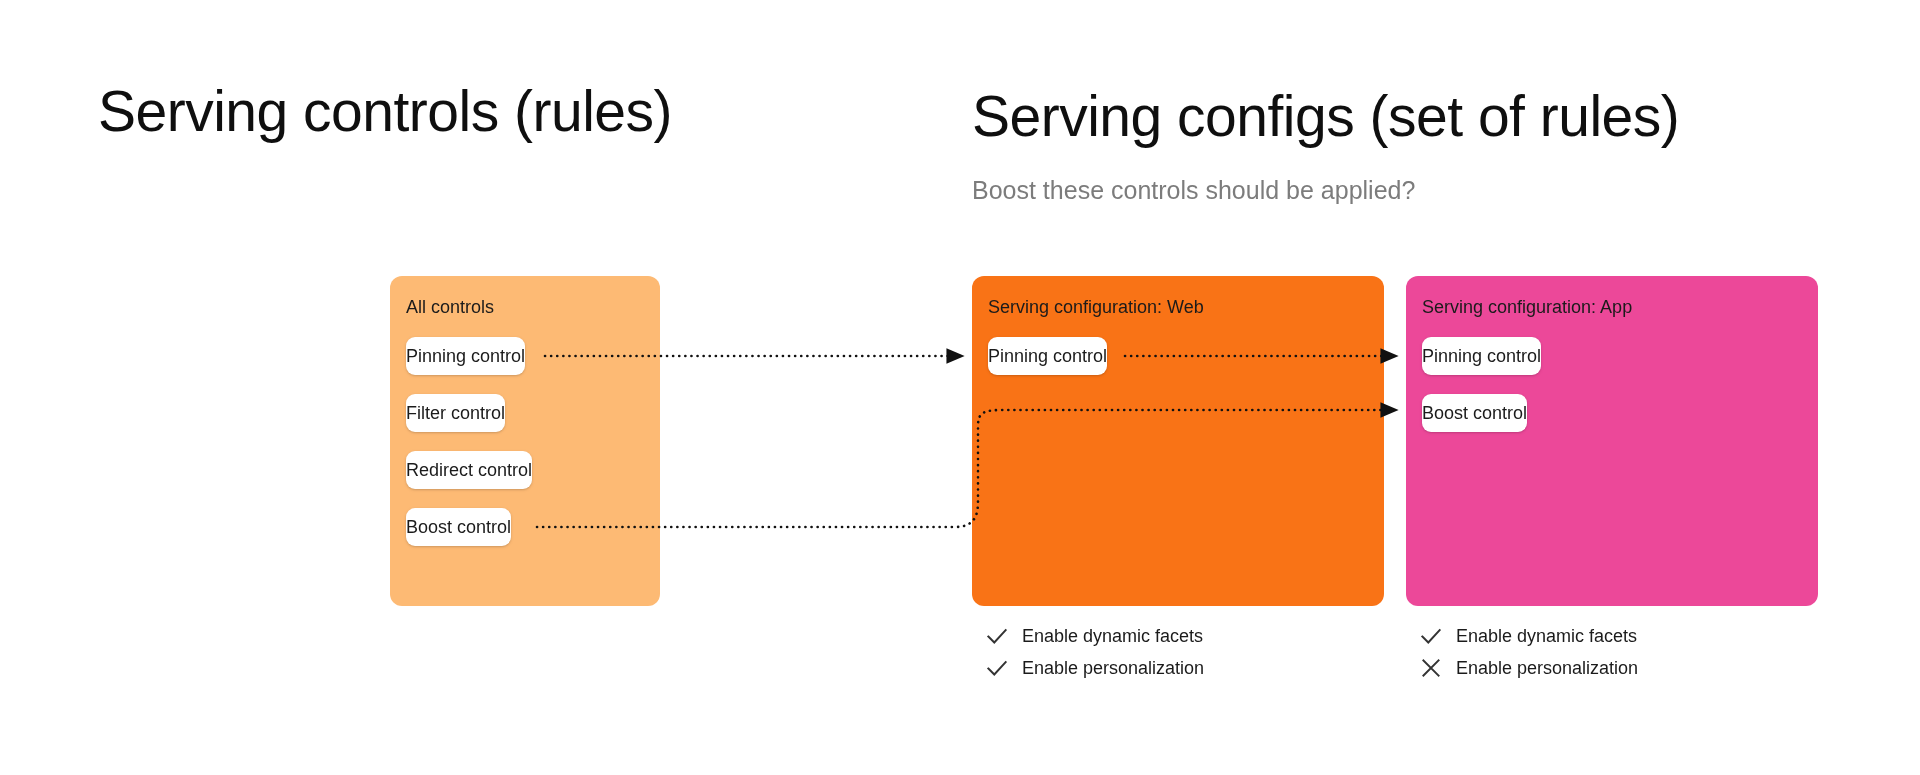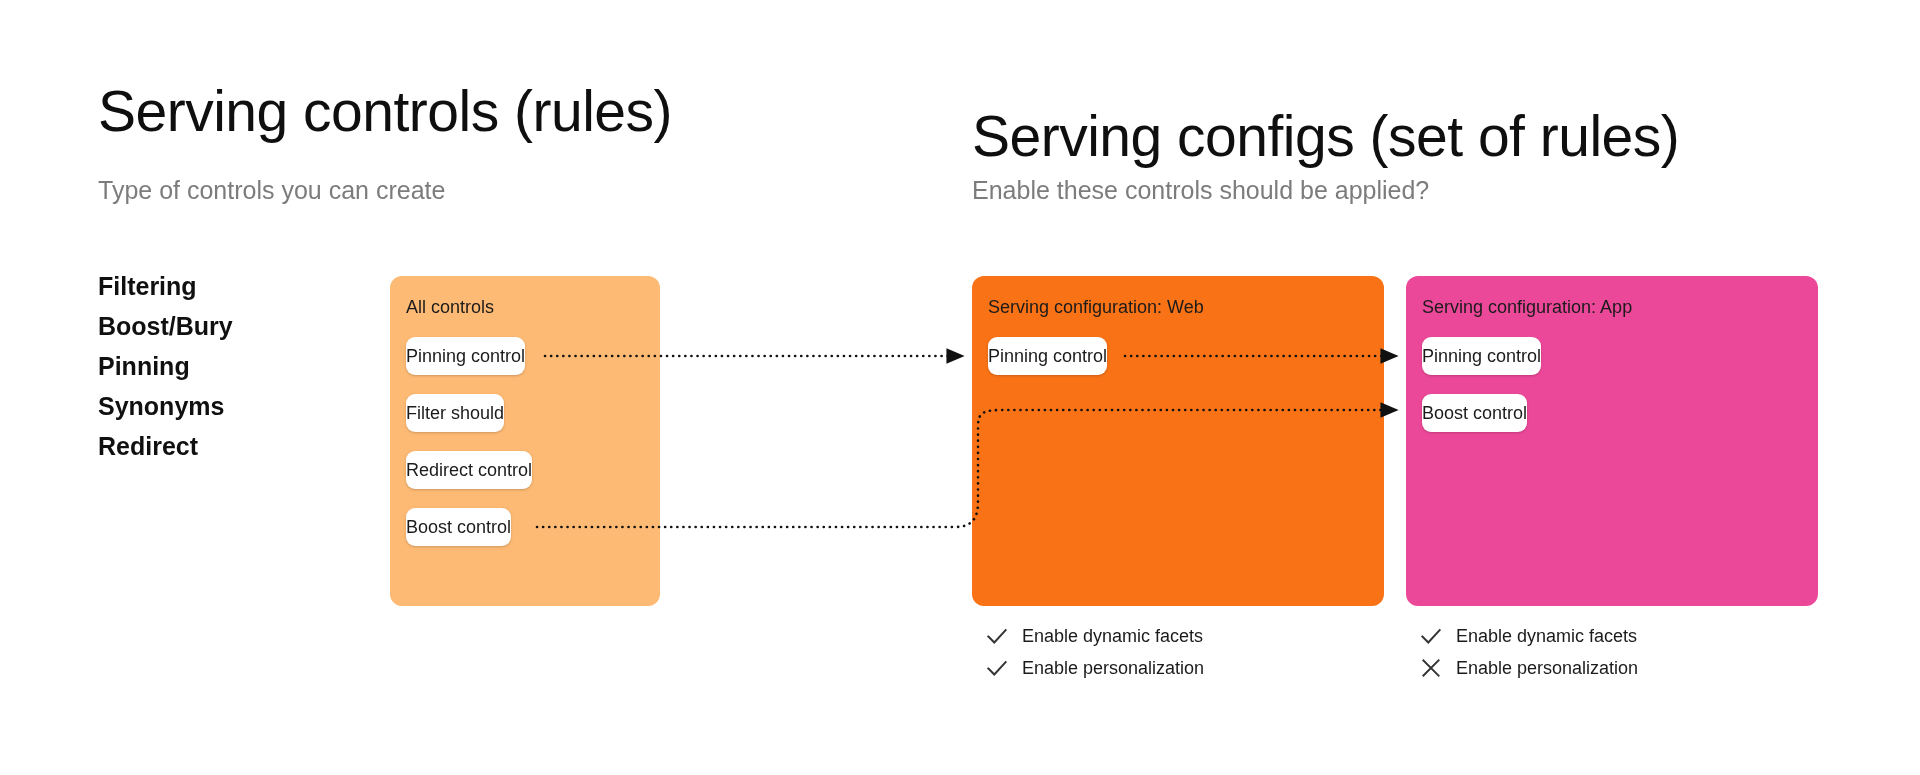--- a/index.html
+++ b/index.html
@@ -24,21 +24,21 @@
   }
   .h-sub {
     position: absolute;
     font-size: 25px;
     font-weight: 400;
     color: #7c7c7c;
     white-space: nowrap;
   }
   #left-title  { left: 98px;  top: 80px; }
   #left-sub    { left: 98px;  top: 176px; }
-  #right-title { left: 972px; top: 105px; text-align: center; }
+  #right-title { left: 972px; top: 85px; text-align: center; }
   #right-sub   { left: 972px; top: 176px; }
 
   
   .type-list { position: absolute; left: 98px; top: 266px; }
   .type-item {
     font-size: 25px;
     font-weight: 700;
     color: #101010;
     line-height: 40px;
     white-space: nowrap;
@@ -105,37 +105,29 @@
     color: #1b1b1b;
     white-space: nowrap;
   }
 </style>
 </head>
 <body>
 
 <div class="stage">
 
   <div class="h-title" id="left-title">Serving controls (rules)</div>
-  <div class="h-sub" id="left-sub">Type of controls you can create</div>
 
   <div class="h-title" id="right-title">Serving configs (set of rules)</div>
-  <div class="h-sub" id="right-sub">Enable these controls should be applied?</div>
+  <div class="h-sub" id="right-sub">Boost these controls should be applied?</div>
 
-  <div class="type-list">
-    <div class="type-item">Filtering</div>
-    <div class="type-item">Boost/Bury</div>
-    <div class="type-item">Pinning</div>
-    <div class="type-item">Synonyms</div>
-    <div class="type-item">Redirect</div>
-  </div>
 
   <div class="panel" id="panel-all">
     <div class="panel-title">All controls</div>
     <div class="chip" style="left:16px; top:61px;">Pinning control</div>
-    <div class="chip" style="left:16px; top:118px;">Filter should</div>
+    <div class="chip" style="left:16px; top:118px;">Filter control</div>
     <div class="chip" style="left:16px; top:175px;">Redirect control</div>
     <div class="chip" style="left:16px; top:232px;">Boost control</div>
   </div>
 
   <div class="panel" id="panel-web">
     <div class="panel-title">Serving configuration: Web</div>
     <div class="chip" style="left:16px; top:61px;">Pinning control</div>
   </div>
 
   <div class="panel" id="panel-app">

